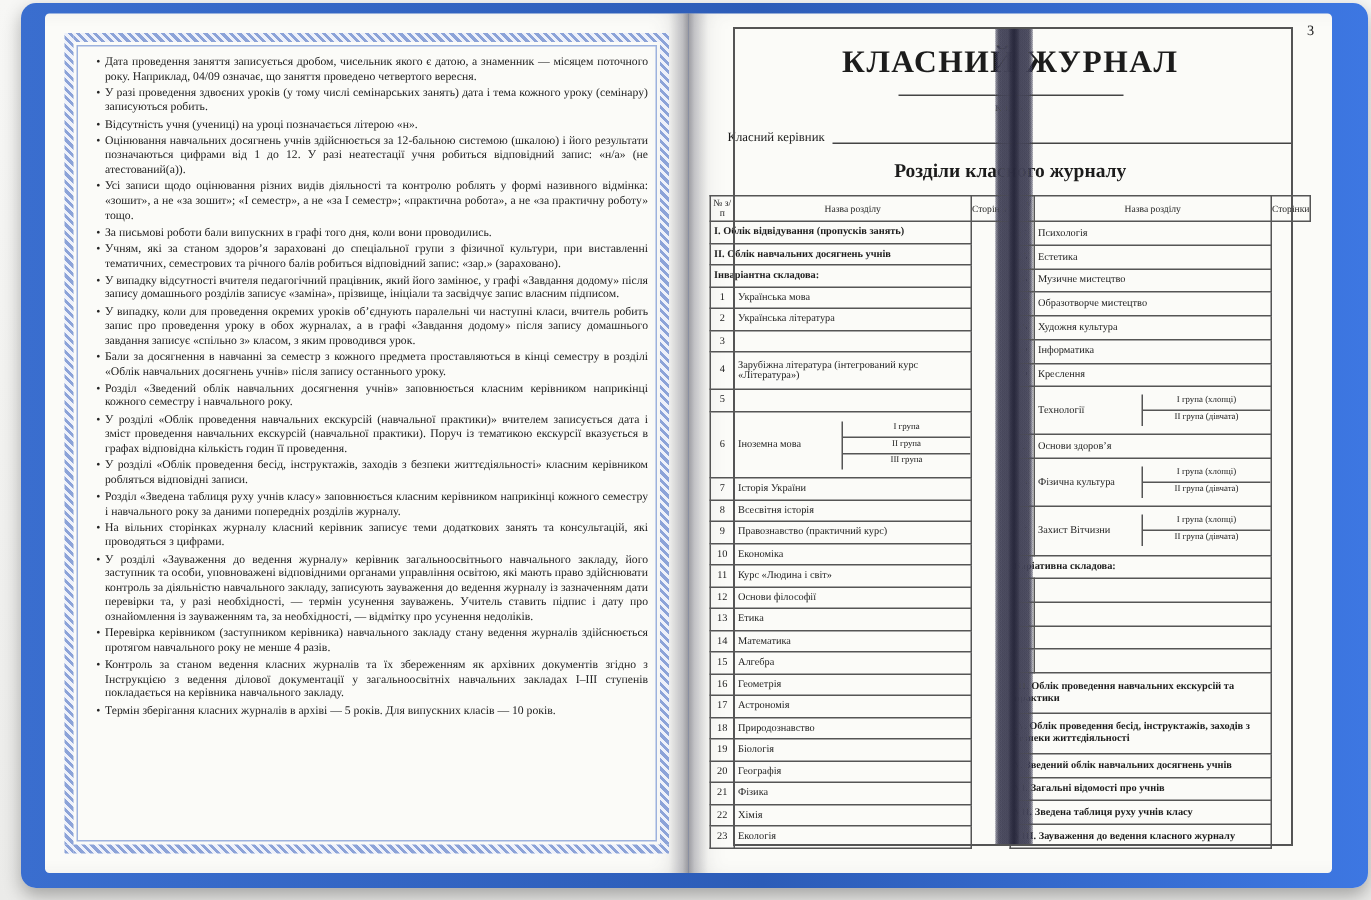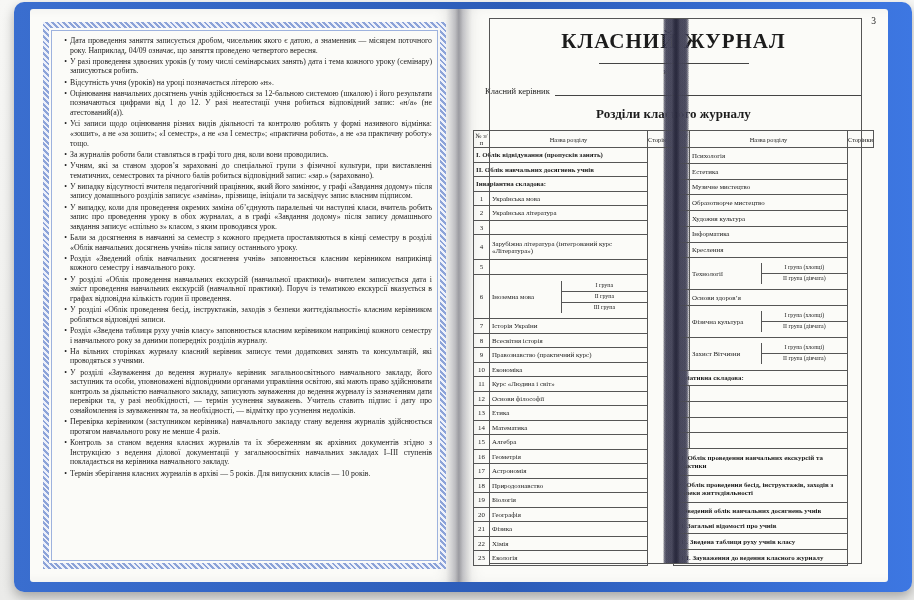--- a/index.html
+++ b/index.html
@@ -68,45 +68,45 @@
           <div class="bullet">
             <span class="dot">•</span>
             <span class="btxt">Дата проведення заняття записується дробом, чисельник якого є датою, а знаменник — місяцем поточного року. Наприклад, 04/09 означає, що заняття проведено четвертого вересня.</span>
           </div>
           <div class="bullet">
             <span class="dot">•</span>
             <span class="btxt">У разі проведення здвоєних уроків (у тому числі семінарських занять) дата і тема кожного уроку (семінару) записуються робить.</span>
           </div>
           <div class="bullet">
             <span class="dot">•</span>
-            <span class="btxt">Відсутність учня (уроків) на уроці позначається літерою «н».</span>
+            <span class="btxt">Відсутність учня (учениці) на уроці позначається літерою «н».</span>
           </div>
           <div class="bullet">
             <span class="dot">•</span>
             <span class="btxt">Оцінювання навчальних досягнень учнів здійснюється за 12-бальною системою (шкалою) і його результати позначаються цифрами від 1 до 12. У разі неатестації учня робиться відповідний запис: «н/а» (не атестований(а)).</span>
           </div>
           <div class="bullet">
             <span class="dot">•</span>
             <span class="btxt">Усі записи щодо оцінювання різних видів діяльності та контролю роблять у формі називного відмінка: «зошит», а не «за зошит»; «І семестр», а не «за І семестр»; «практична робота», а не «за практичну роботу» тощо.</span>
           </div>
           <div class="bullet">
             <span class="dot">•</span>
-            <span class="btxt">За журналів роботи бали ставляться в графі того дня, коли вони проводились.</span>
+            <span class="btxt">За письмові роботи бали випускних в графі того дня, коли вони проводились.</span>
           </div>
           <div class="bullet">
             <span class="dot">•</span>
             <span class="btxt">Учням, які за станом здоров’я зараховані до спеціальної групи з фізичної культури, при виставленні тематичних, семестрових та річного балів робиться відповідний запис: «зар.» (зараховано).</span>
           </div>
           <div class="bullet">
             <span class="dot">•</span>
             <span class="btxt">У випадку відсутності вчителя педагогічний працівник, який його замінює, у графі «Завдання додому» після запису домашнього розділів записує «заміна», прізвище, ініціали та засвідчує запис власним підписом.</span>
           </div>
           <div class="bullet">
             <span class="dot">•</span>
-            <span class="btxt">У випадку, коли для проведення окремих заміна об’єднують паралельні чи наступні класи, вчитель робить запис про проведення уроку в обох журналах, а в графі «Завдання додому» після запису домашнього завдання записує «спільно з» класом, з яким проводився урок.</span>
+            <span class="btxt">У випадку, коли для проведення окремих уроків об’єднують паралельні чи наступні класи, вчитель робить запис про проведення уроку в обох журналах, а в графі «Завдання додому» після запису домашнього завдання записує «спільно з» класом, з яким проводився урок.</span>
           </div>
           <div class="bullet">
             <span class="dot">•</span>
             <span class="btxt">Бали за досягнення в навчанні за семестр з кожного предмета проставляються в кінці семестру в розділі «Облік навчальних досягнень учнів» після запису останнього уроку.</span>
           </div>
           <div class="bullet">
             <span class="dot">•</span>
             <span class="btxt">Розділ «Зведений облік навчальних досягнення учнів» заповнюється класним керівником наприкінці кожного семестру і навчального року.</span>
           </div>
           <div class="bullet">
@@ -116,21 +116,21 @@
           <div class="bullet">
             <span class="dot">•</span>
             <span class="btxt">У розділі «Облік проведення бесід, інструктажів, заходів з безпеки життєдіяльності» класним керівником робляться відповідні записи.</span>
           </div>
           <div class="bullet">
             <span class="dot">•</span>
             <span class="btxt">Розділ «Зведена таблиця руху учнів класу» заповнюється класним керівником наприкінці кожного семестру і навчального року за даними попередніх розділів журналу.</span>
           </div>
           <div class="bullet">
             <span class="dot">•</span>
-            <span class="btxt">На вільних сторінках журналу класний керівник записує теми додаткових занять та консультацій, які проводяться з учнями.</span>
+            <span class="btxt">На вільних сторінках журналу класний керівник записує теми додаткових занять та консультацій, які проводяться з цифрами.</span>
           </div>
           <div class="bullet">
             <span class="dot">•</span>
             <span class="btxt">У розділі «Зауваження до ведення журналу» керівник загальноосвітнього навчального закладу, його заступник та особи, уповноважені відповідними органами управління освітою, які мають право здійснювати контроль за діяльністю навчального закладу, записують зауваження до ведення журналу із зазначенням дати перевірки та, у разі необхідності, — термін усунення зауважень. Учитель ставить підпис і дату про ознайомлення із зауваженням та, за необхідності, — відмітку про усунення недоліків.</span>
           </div>
           <div class="bullet">
             <span class="dot">•</span>
             <span class="btxt">Перевірка керівником (заступником керівника) навчального закладу стану ведення журналів здійснюється протягом навчального року не менше 4 разів.</span>
           </div>
           <div class="bullet">

